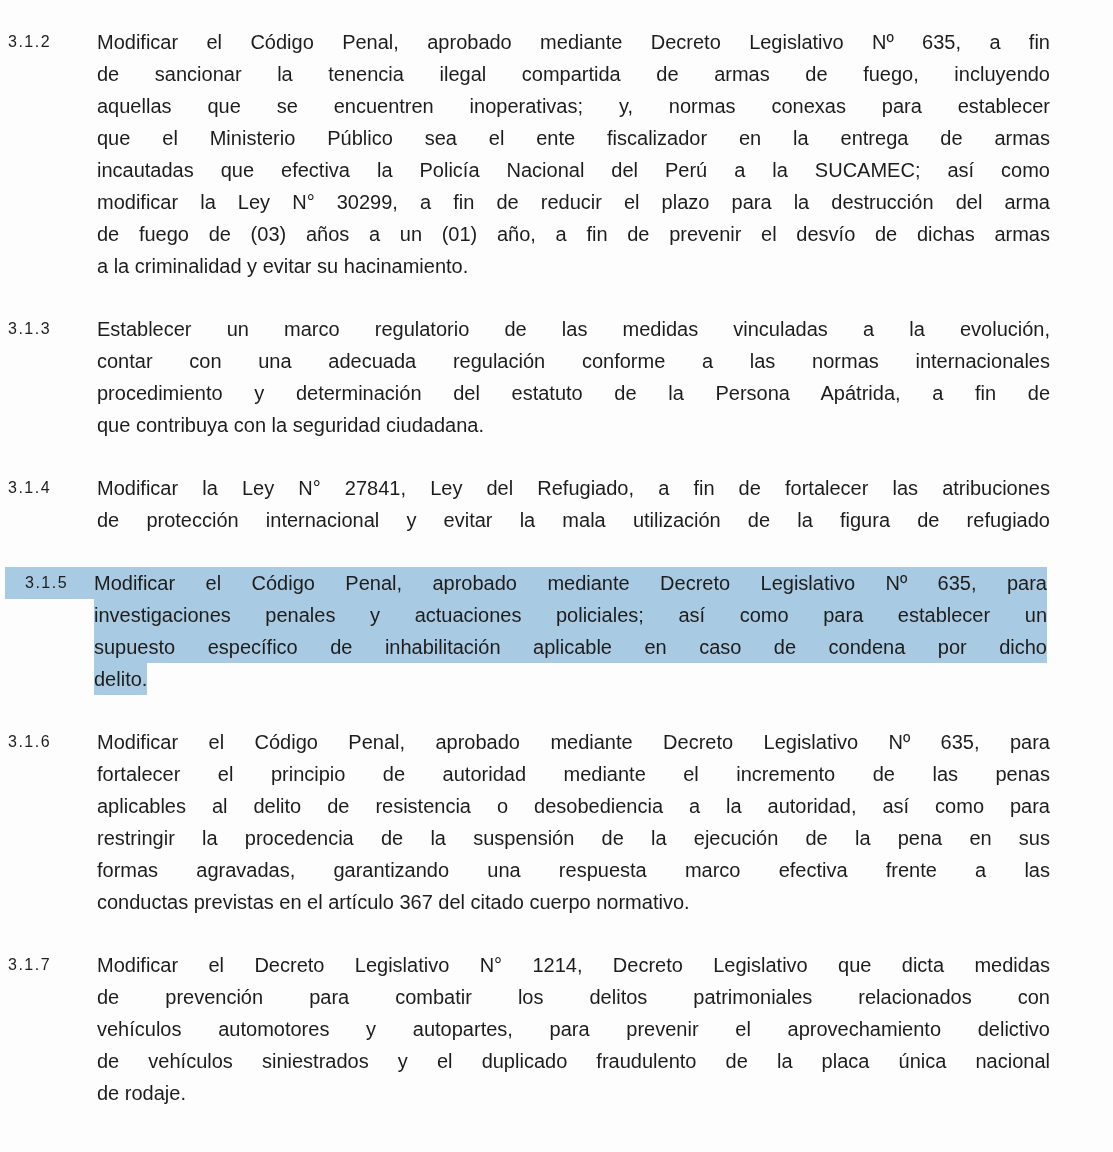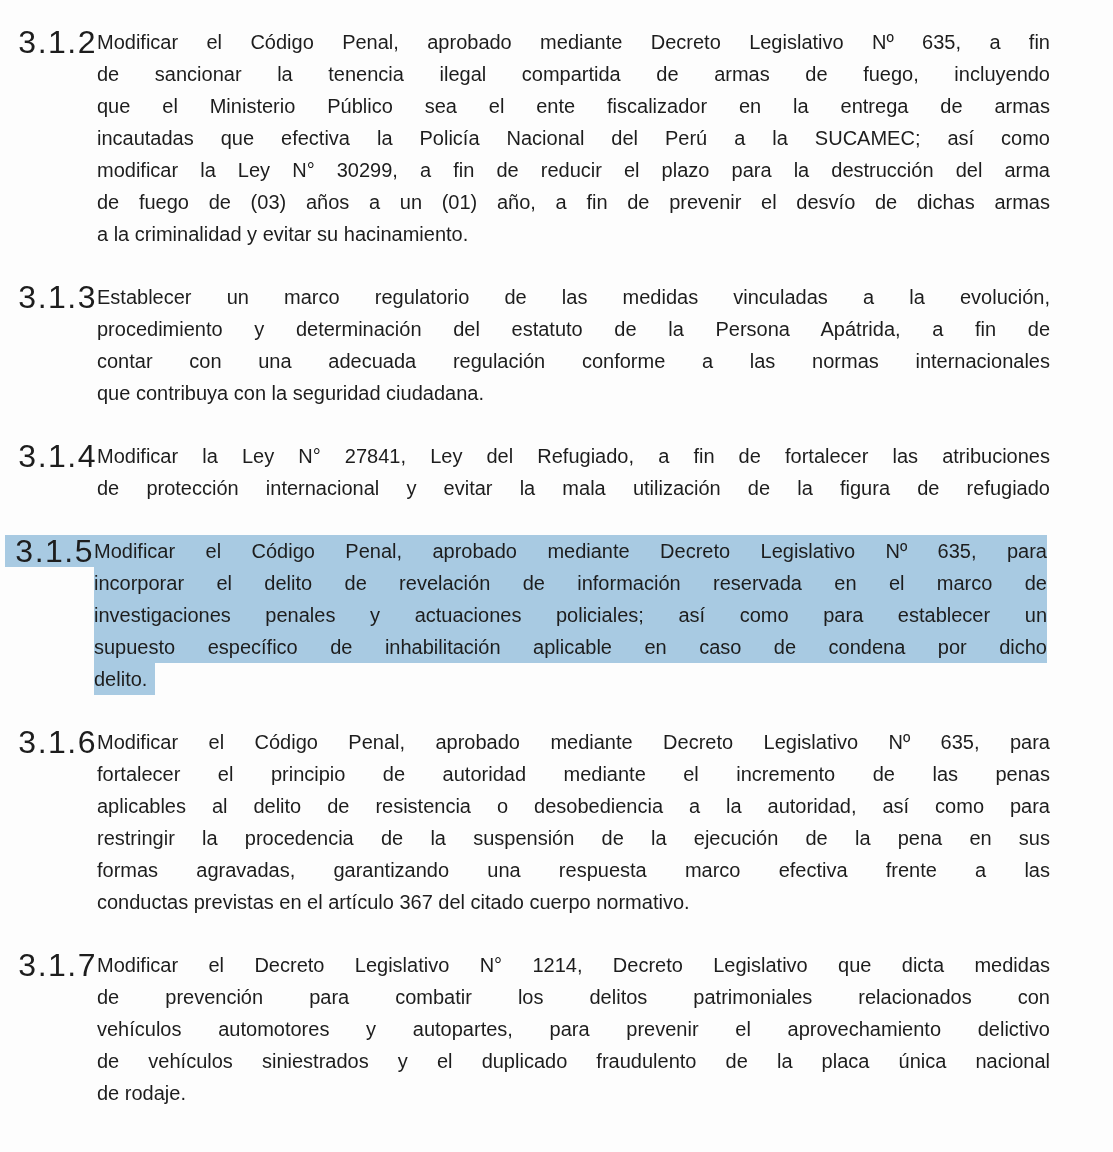--- a/index.html
+++ b/index.html
@@ -25,97 +25,96 @@
     overflow: hidden;
   }
   .para {
     display: flex;
     align-items: flex-start;
     margin-bottom: 31px;
   }
   .num {
     flex: 0 0 89px;
     width: 89px;
-    font-size: 32px;
+    font-size: 16px;
     line-height: 32px;
     letter-spacing: 1.5px;
     white-space: nowrap;
-    text-align: right;
   }
   .body-col {
     flex: 0 0 953px;
     width: 953px;
   }
   .line {
     font-size: 20px;
     line-height: 32px;
     text-align: justify;
     text-align-last: justify;
     -moz-text-align-last: justify;
   }
   .line.last {
     text-align-last: left;
     -moz-text-align-last: left;
   }
   
   .para.highlighted .num {
     background: var(--hl);
-    padding-left: 3px;
+    padding-left: 20px;
     margin-left: -3px;
   }
   .line.hl-full {
     background: var(--hl);
   }
   .hl-part {
     display: inline-block;
     background: var(--hl);
-    padding-right: 8px;
+    padding-right: 0;
   }
 </style>
 </head>
 <body>
 
 <div class="page">
   <div id="paragraph-list">
   <section class="para">
     <div class="num">3.1.2</div>
     <div class="body-col">
           <div class="line">Modificar el Código Penal, aprobado mediante Decreto Legislativo Nº 635, a fin</div>
           <div class="line">de sancionar la tenencia ilegal compartida de armas de fuego, incluyendo</div>
+          <div class="line">aquellas que se encuentren inoperativas; y, normas conexas para establecer</div>
           <div class="line">que el Ministerio Público sea el ente fiscalizador en la entrega de armas</div>
           <div class="line">incautadas que efectiva la Policía Nacional del Perú a la SUCAMEC; así como</div>
           <div class="line">modificar la Ley N° 30299, a fin de reducir el plazo para la destrucción del arma</div>
           <div class="line">de fuego de (03) años a un (01) año, a fin de prevenir el desvío de dichas armas</div>
           <div class="line last">a la criminalidad y evitar su hacinamiento.</div>
         </div>
   </section>
 
   <section class="para">
     <div class="num">3.1.3</div>
     <div class="body-col">
           <div class="line">Establecer un marco regulatorio de las medidas vinculadas a la evolución,</div>
+          <div class="line">contar con una adecuada regulación conforme a las normas internacionales</div>
           <div class="line">procedimiento y determinación del estatuto de la Persona Apátrida, a fin de</div>
-          <div class="line">contar con una adecuada regulación conforme a las normas internacionales</div>
           <div class="line last">que contribuya con la seguridad ciudadana.</div>
         </div>
   </section>
 
   <section class="para">
     <div class="num">3.1.4</div>
     <div class="body-col">
           <div class="line">Modificar la Ley N° 27841, Ley del Refugiado, a fin de fortalecer las atribuciones</div>
           <div class="line">de protección internacional y evitar la mala utilización de la figura de refugiado</div>
         </div>
   </section>
 
   <section class="para highlighted">
     <div class="num">3.1.5</div>
     <div class="body-col">
           <div class="line hl-full">Modificar el Código Penal, aprobado mediante Decreto Legislativo Nº 635, para</div>
-          <div class="line hl-full">incorporar el delito de revelación de información reservada en el marco de</div>
           <div class="line hl-full">investigaciones penales y actuaciones policiales; así como para establecer un</div>
           <div class="line hl-full">supuesto específico de inhabilitación aplicable en caso de condena por dicho</div>
           <div class="line last"><span class="hl-part">delito.</span></div>
         </div>
   </section>
 
   <section class="para">
     <div class="num">3.1.6</div>
     <div class="body-col">
           <div class="line">Modificar el Código Penal, aprobado mediante Decreto Legislativo Nº 635, para</div>

